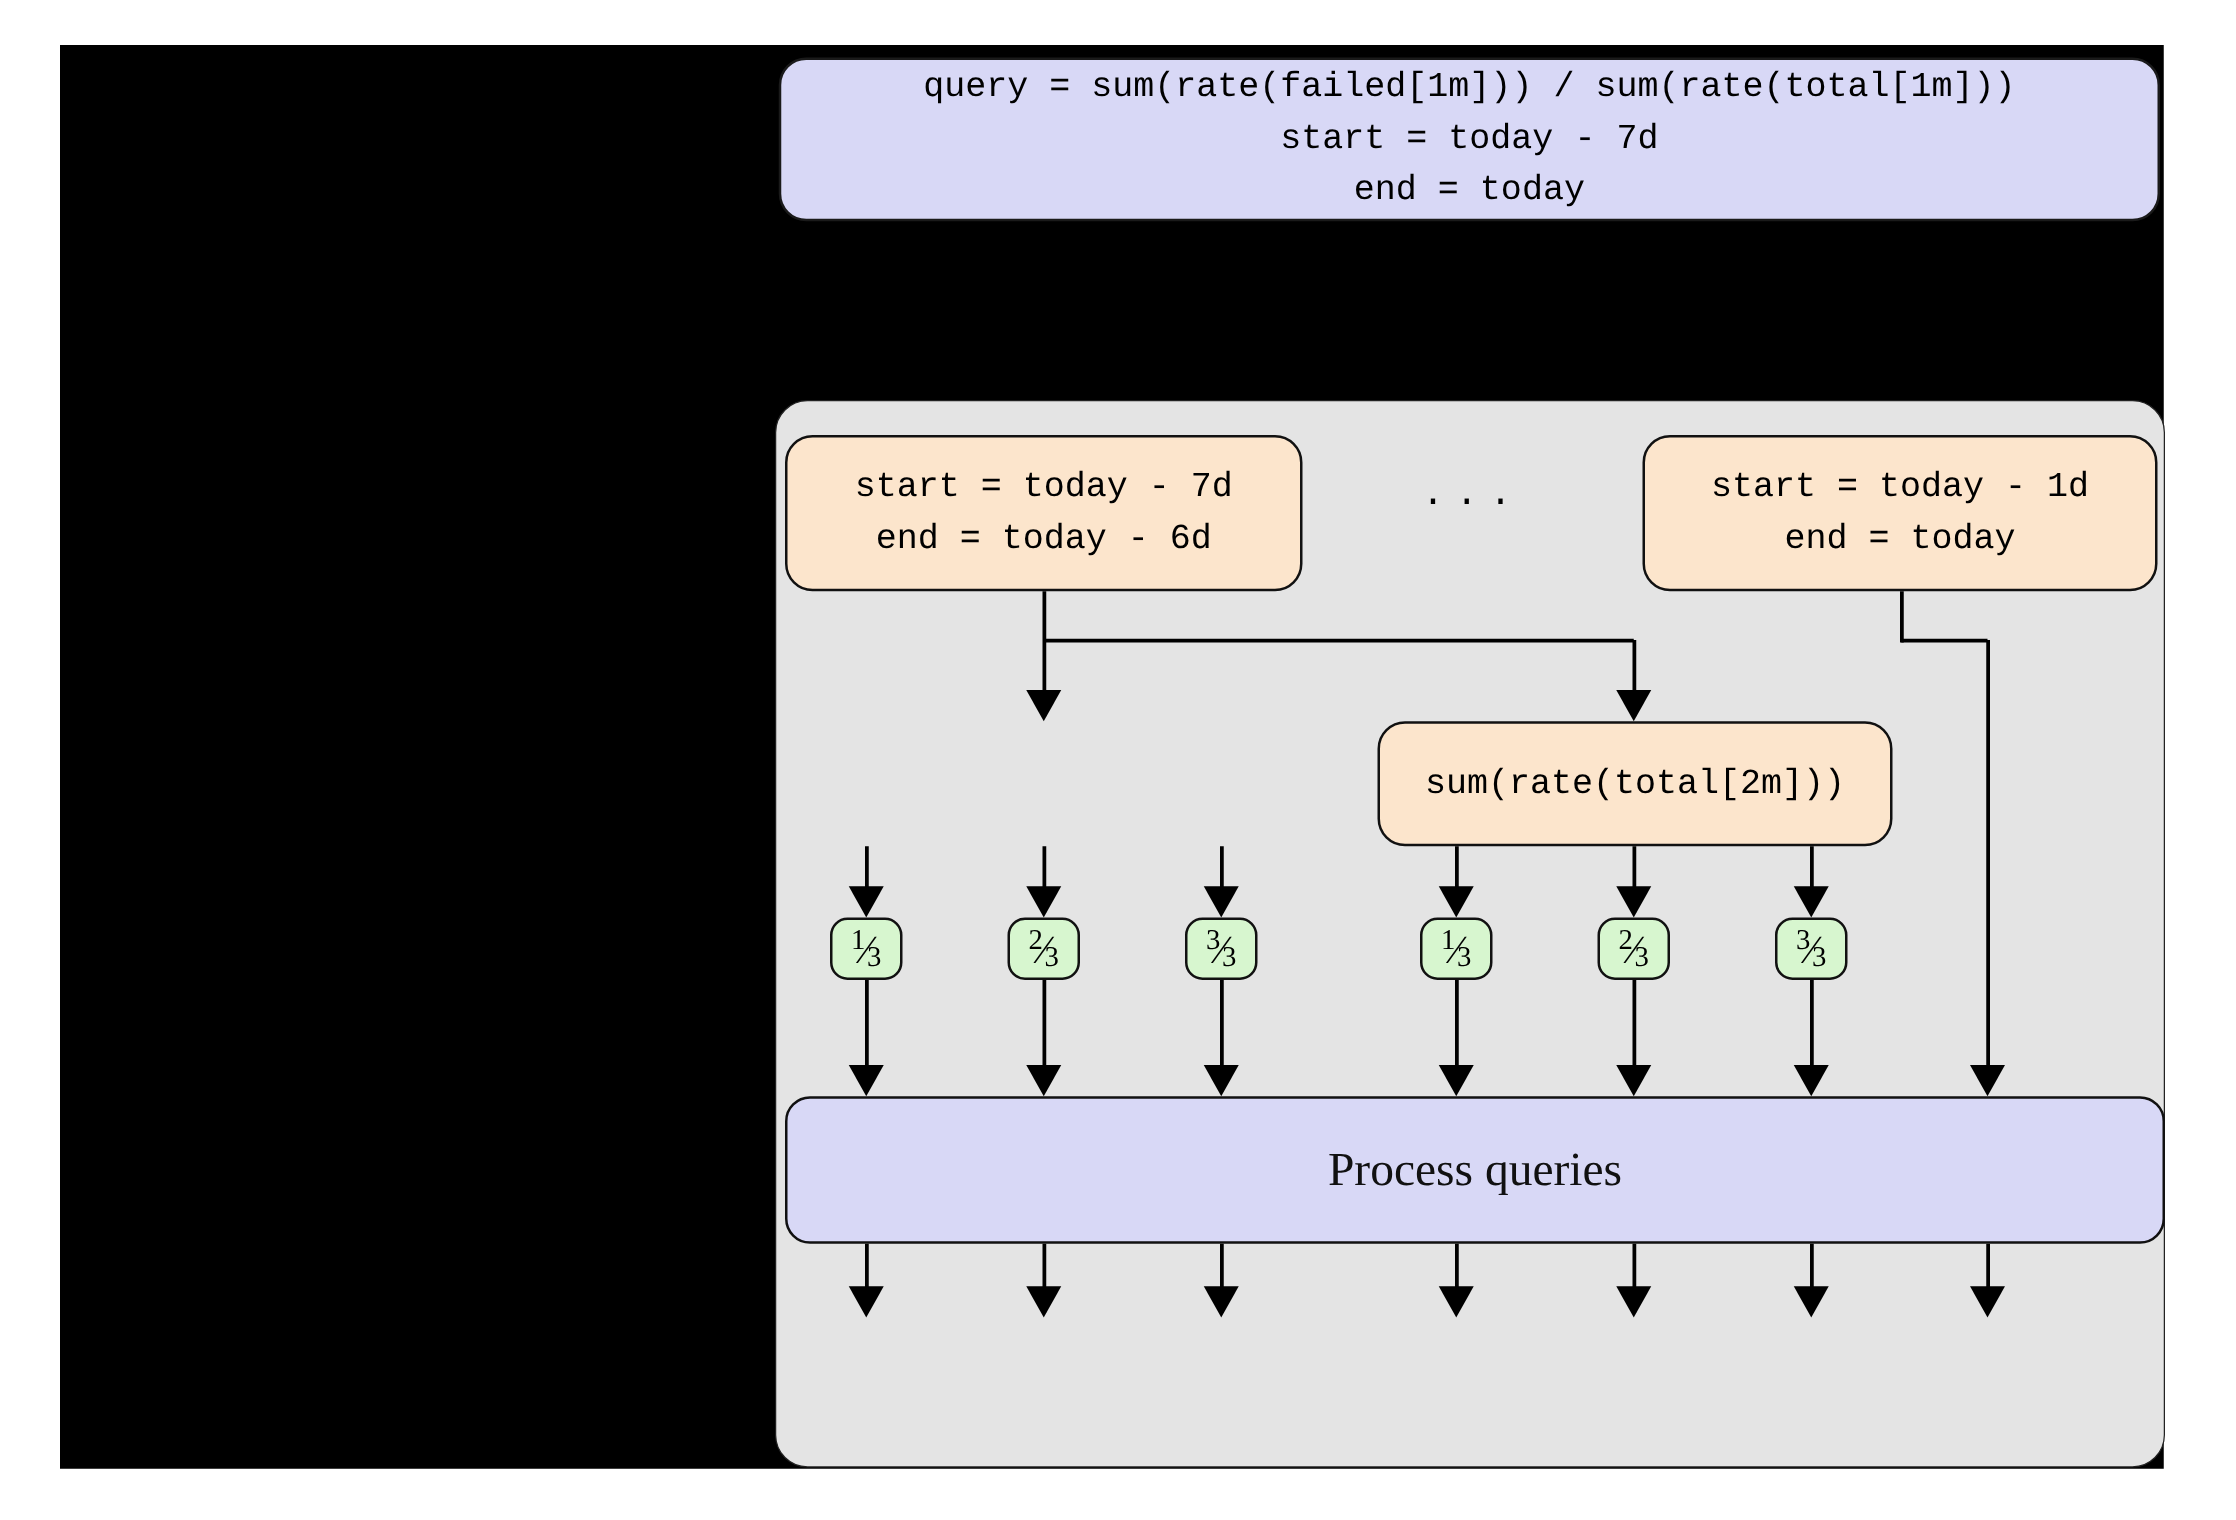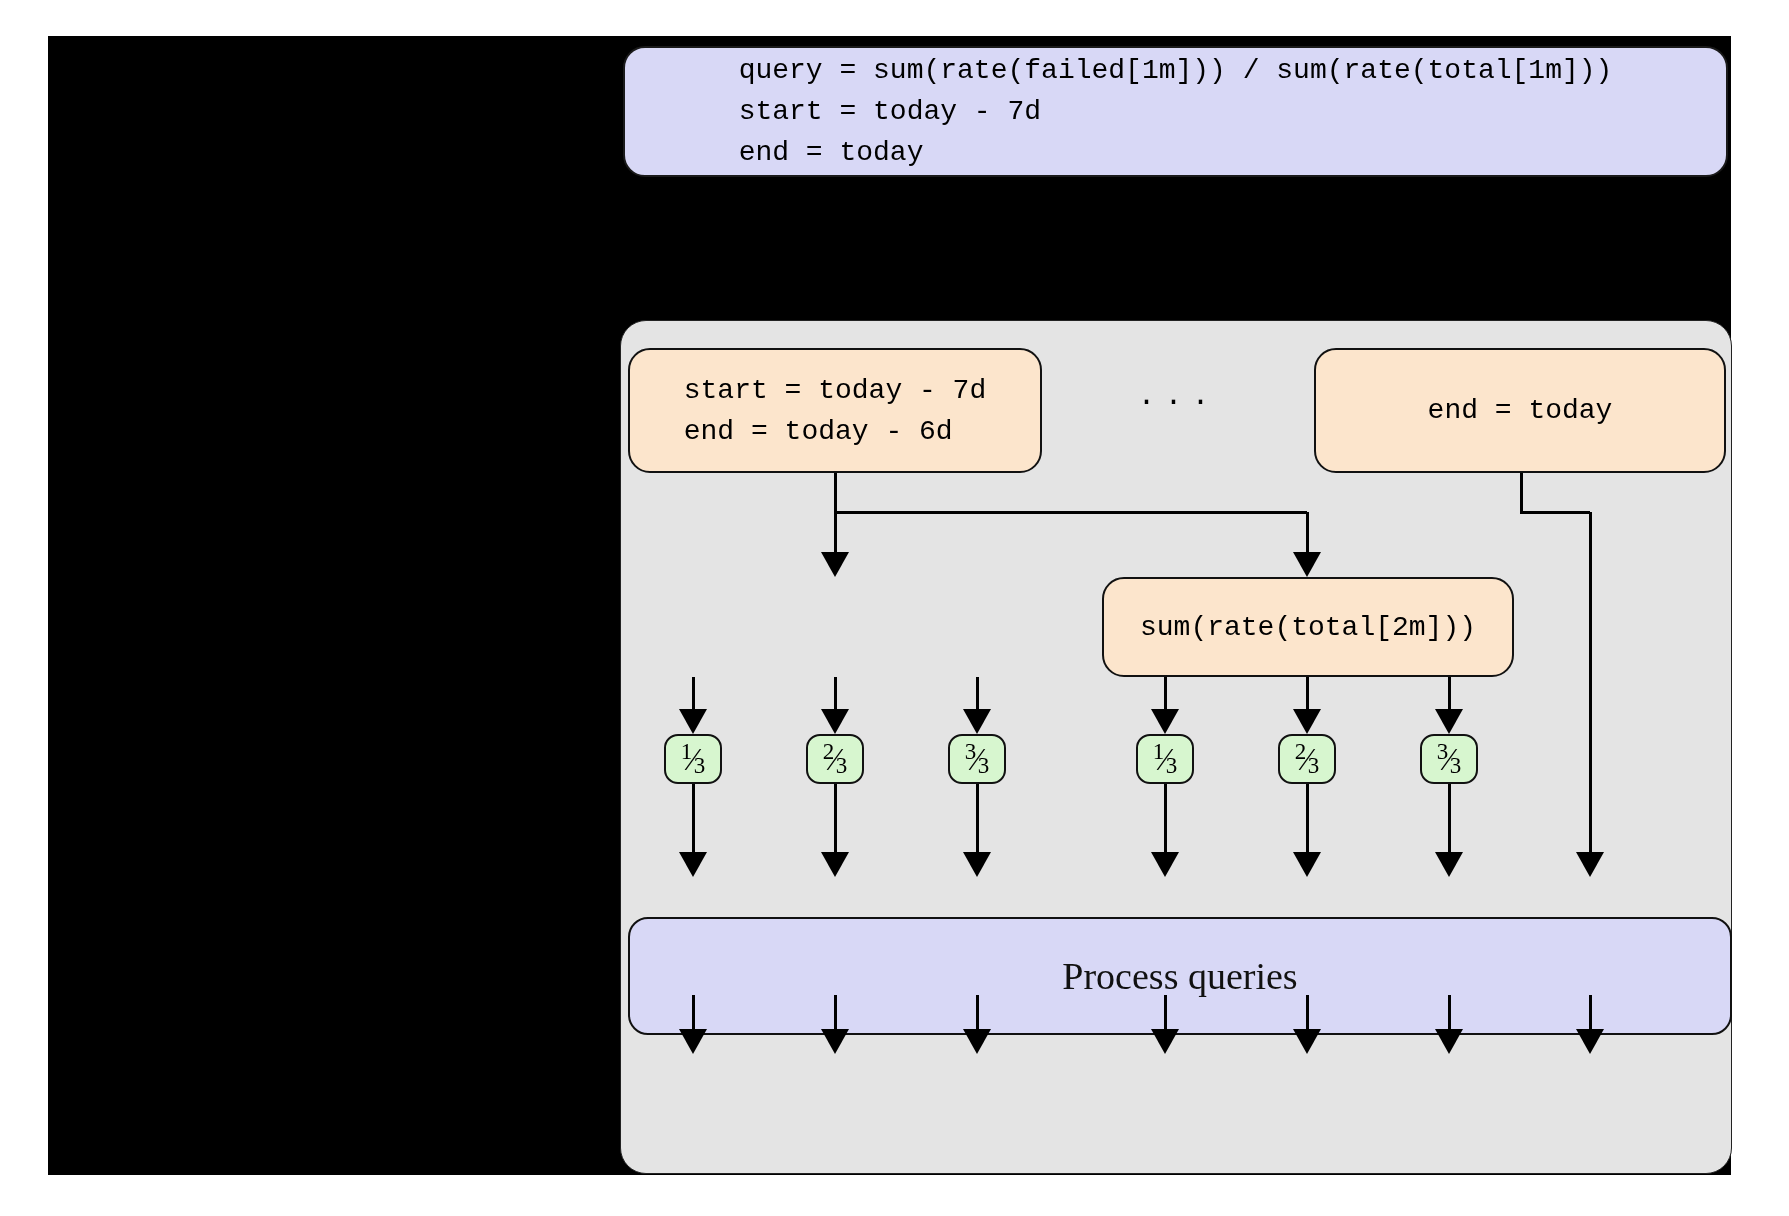--- a/index.html
+++ b/index.html
@@ -1,21 +1,21 @@
 <!DOCTYPE html>
 <html><head>
 <meta charset="utf-8">
 <style>
   html,body{margin:0;padding:0;background:#ffffff;}
   .page{position:relative;width:1789px;height:1216px;background:#ffffff;overflow:hidden;
         font-family:"Liberation Mono","DejaVu Sans Mono",monospace;}
   .blackboard{position:absolute;left:48px;top:36px;width:1683px;height:1139px;background:#000000;}
   .box{position:absolute;box-sizing:border-box;display:flex;flex-direction:column;justify-content:center;}
   .code{font-family:"Liberation Mono","DejaVu Sans Mono",monospace;font-size:28px;line-height:41px;color:#000;}
-  .code-inner{width:max-content;margin:0 auto;text-align:left;}
+  .code-inner{width:max-content;margin:0 auto;text-align:center;}
   .lavender{background:#d8d8f6;border:2px solid #1a1a1a;border-radius:22px;}
   .peach{background:#fce5cc;border:2.5px solid #111111;border-radius:22px;}
   .graybox{position:absolute;left:620px;top:320px;width:1112px;height:854px;background:#e4e4e4;
            border:1.5px solid #222222;border-radius:26px;box-sizing:border-box;}
   .greenbox{position:absolute;width:58px;height:50px;background:#d7f6cf;border:2.5px solid #111111;
             border-radius:14px;box-sizing:border-box;display:flex;align-items:center;justify-content:center;
             font-family:"Liberation Serif","DejaVu Serif",serif;color:#000;}
   .greenbox .num{font-size:23px;position:relative;top:-7px;}
   .greenbox .fslash{font-size:32px;line-height:0;margin:0 -2px;}
   .greenbox .den{font-size:23px;position:relative;top:7px;}
@@ -51,20 +51,21 @@
     <div class="code-inner">
       <div>start = today - 7d</div>
       <div>end = today - 6d</div>
     </div>
   </div>
 
   <div class="ellipsis code">...</div>
 
   <div class="box peach code" style="left:1314px;top:348px;width:412px;height:125px;">
     <div class="code-inner">
+      <div>start = today - 1d</div>
       <div>end = today</div>
     </div>
   </div>
 
 
   <div class="box peach code" style="left:1102px;top:577px;width:412px;height:100px;">
     <div class="code-inner">
       <div>sum(rate(total[2m]))</div>
     </div>
   </div>
@@ -93,21 +94,21 @@
     <span class="num">2</span>
       <span class="fslash">⁄</span>
       <span class="den">3</span>
   </div>
   <div class="greenbox" style="left:1420px;top:734px;">
     <span class="num">3</span>
       <span class="fslash">⁄</span>
       <span class="den">3</span>
   </div>
 
-  <div class="bar serif-label" style="top:877px;height:118px;margin-top:40px;">
+  <div class="bar serif-label" style="top:877px;height:118px;">
     <span>Process queries</span>
   </div>
 
   <div id="connectors">
       <div class="vline" style="left: 833.5px; top: 473px; height: 100px;"></div>
       <div class="vline" style="left: 1305.5px; top: 512px; height: 61px;"></div>
       <div class="vline" style="left: 1519.5px; top: 473px; height: 41px;"></div>
       <div class="vline" style="left: 1588.5px; top: 512px; height: 361px;"></div>
       <div class="vline" style="left: 691.5px; top: 677px; height: 53px;"></div>
       <div class="vline" style="left: 833.5px; top: 677px; height: 53px;"></div>

